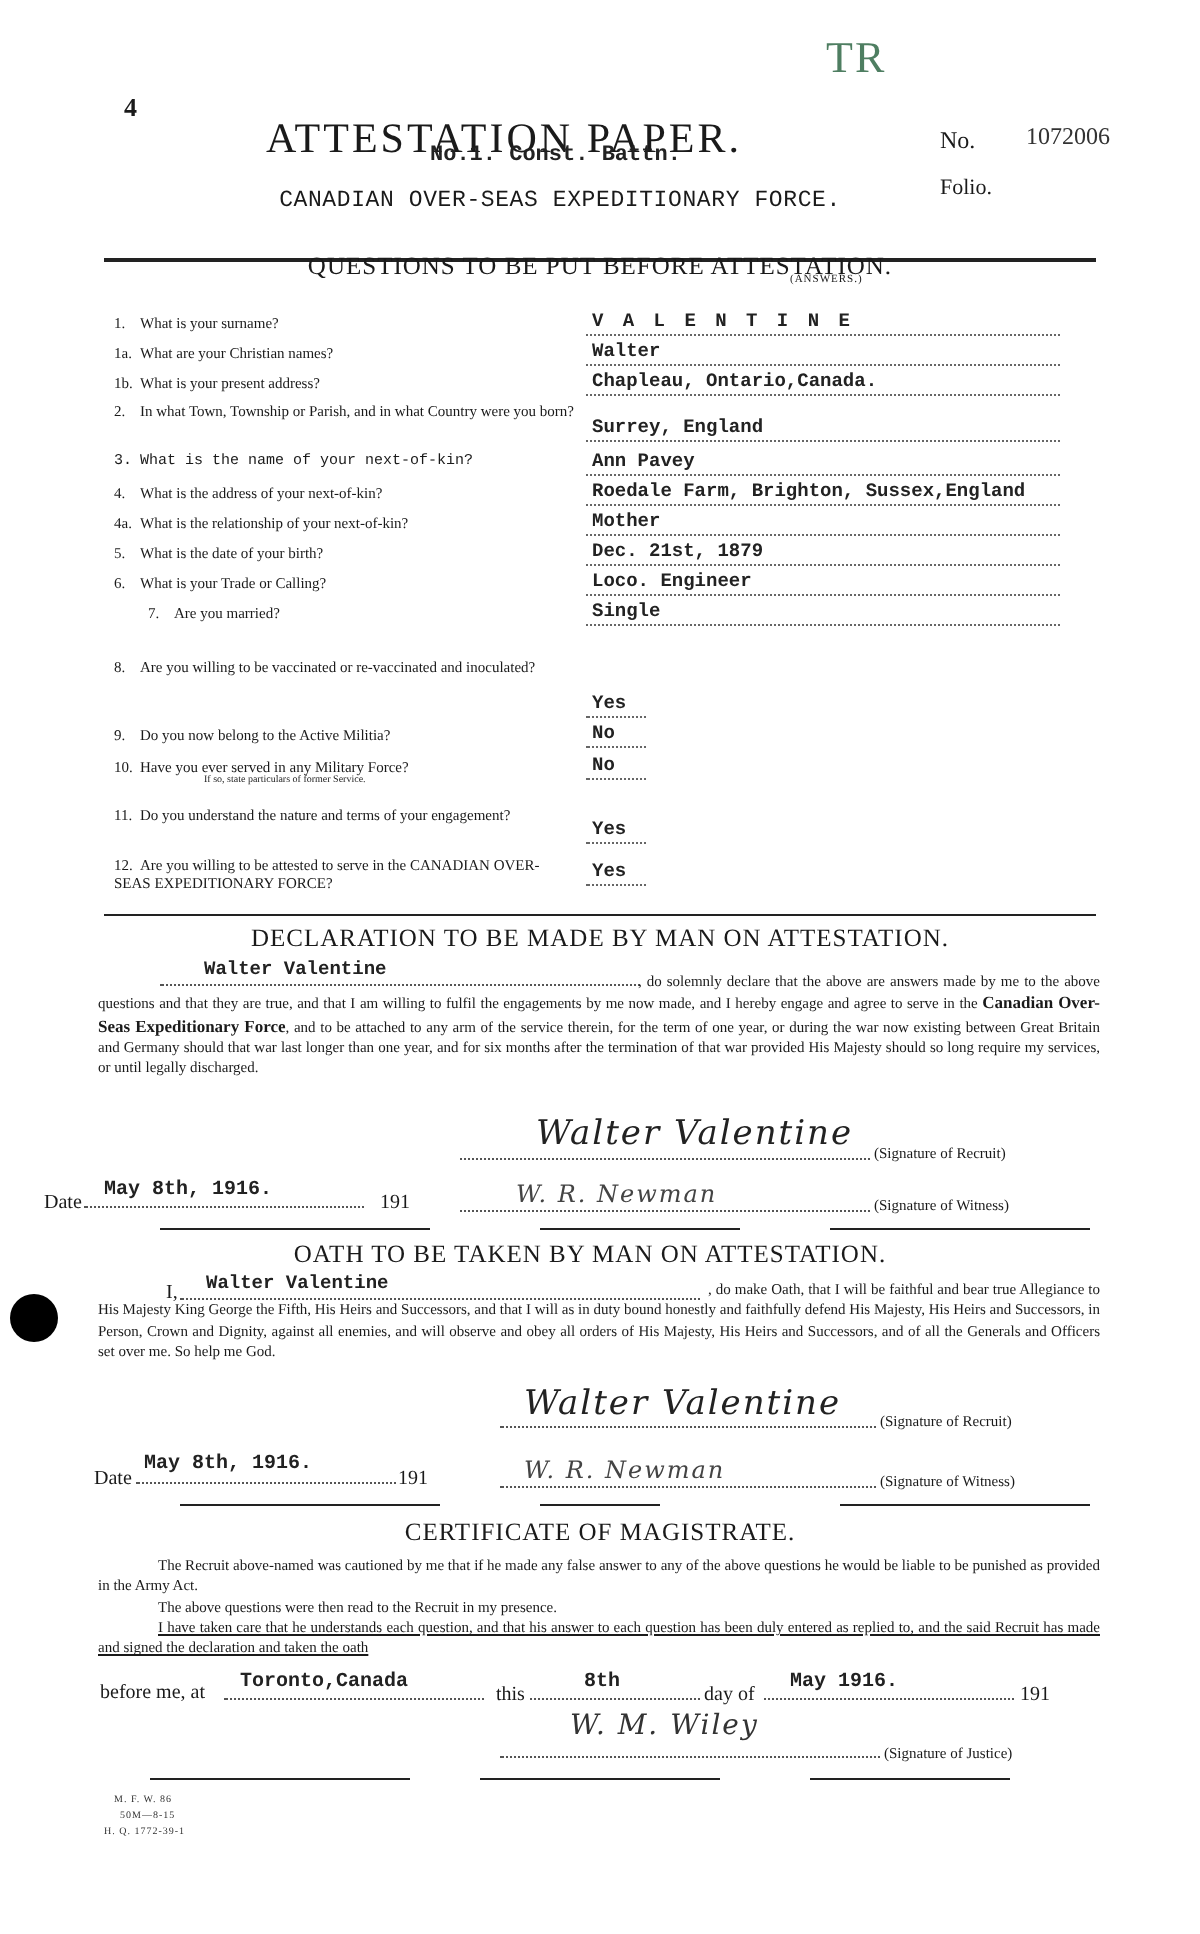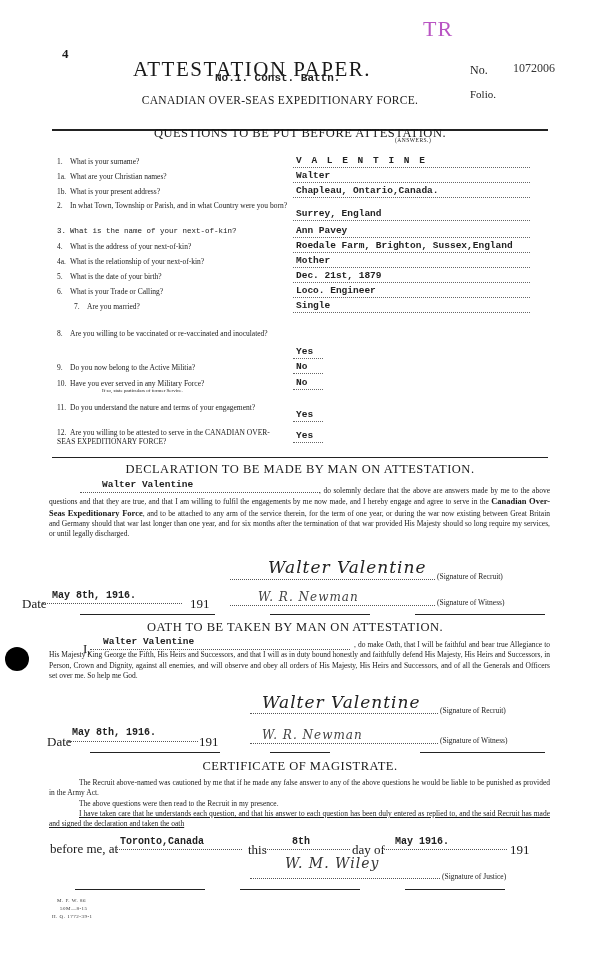--- a/index.html
+++ b/index.html
@@ -5,41 +5,41 @@
     * { box-sizing: border-box; margin: 0; padding: 0; }
     html, body { width: 600px; height: 967px; background: #ffffff; overflow: hidden; }
     body { position: relative; font-family: "Liberation Serif", "DejaVu Serif", serif; color: #1a1a1a; }
     .abs { position: absolute; }
     .mono { font-family: "Liberation Mono", "DejaVu Sans Mono", monospace; font-weight: bold; color: #222; }
     .rule { position: absolute; height: 0; border-top: 1.5px solid #222; }
     .rule.thin { border-top-width: 1px; }
     .dots { position: absolute; border-bottom: 1px dotted #555; height: 0; }
 
     #page-num { left: 62px; top: 46px; font-size: 13px; font-weight: bold; }
-    #stamp { left: 423px; top: 16px; font-size: 22px; color: #a21caf; letter-spacing: 1px; opacity: 0.75; }
+    #stamp { left: 413px; top: 16px; font-size: 22px; color: #14532d; letter-spacing: 1px; opacity: 0.75; }
     #title { left: 0; width: 504px; top: 57px; text-align: center; font-size: 21px; letter-spacing: 1.5px; }
     #unit { left: 215px; top: 72px; font-size: 11px; }
     #no-label { left: 470px; top: 63px; font-size: 12px; }
     #no-value { left: 513px; top: 61px; font-size: 12px; color: #333; }
     #folio-label { left: 470px; top: 88px; font-size: 11px; }
-    #force { left: 0; width: 600px; top: 94px; text-align: center; font-size: 11.5px; padding-right: 40px; letter-spacing: 0.3px; }
+    #force { left: 0; width: 600px; top: 94px; text-align: center; font-size: 11.5px; padding-right: 40px; letter-spacing: 0.3px; font-family: Liberation Mono, monospace; }
 
     .sec-title { left: 0; width: 600px; text-align: center; font-size: 12.5px; font-weight: normal; letter-spacing: 0.5px; }
     #answers-label { left: 395px; top: 137px; font-size: 5.5px; letter-spacing: 0.5px; }
 
     .q { position: absolute; left: 57px; font-size: 7.5px; line-height: 9px; width: 230px; }
     .q .num { display: inline-block; width: 13px; }
     .ans { position: absolute; left: 296px; font-size: 9.5px; line-height: 11px; }
     .ansline { position: absolute; left: 293px; width: 237px; border-bottom: 1px dotted #666; }
 
     .para { position: absolute; left: 49px; width: 501px; font-size: 7.5px; line-height: 10.3px; text-align: justify; }
     .para b { font-size: 8.5px; }
     .sig { position: absolute; font-family: "DejaVu Serif", serif; font-style: italic; font-size: 17px; color: #222; letter-spacing: 1px; }
     .sig-cap { position: absolute; font-size: 7.5px; }
-    .small { font-size: 13px; }
+    .small { font-size: 10px; }
 
     #hole { left: 5px; top: 647px; width: 24px; height: 24px; border-radius: 50%; background: #000; }
     .footer-code { position: absolute; left: 52px; font-size: 5px; color: #333; letter-spacing: 0.5px; }
   </style>
 </head>
 <body>
 
 <div class="abs" id="page-num">4</div>
 <div class="abs" id="stamp">TR</div>
 <div class="abs" id="title">ATTESTATION PAPER.</div>

